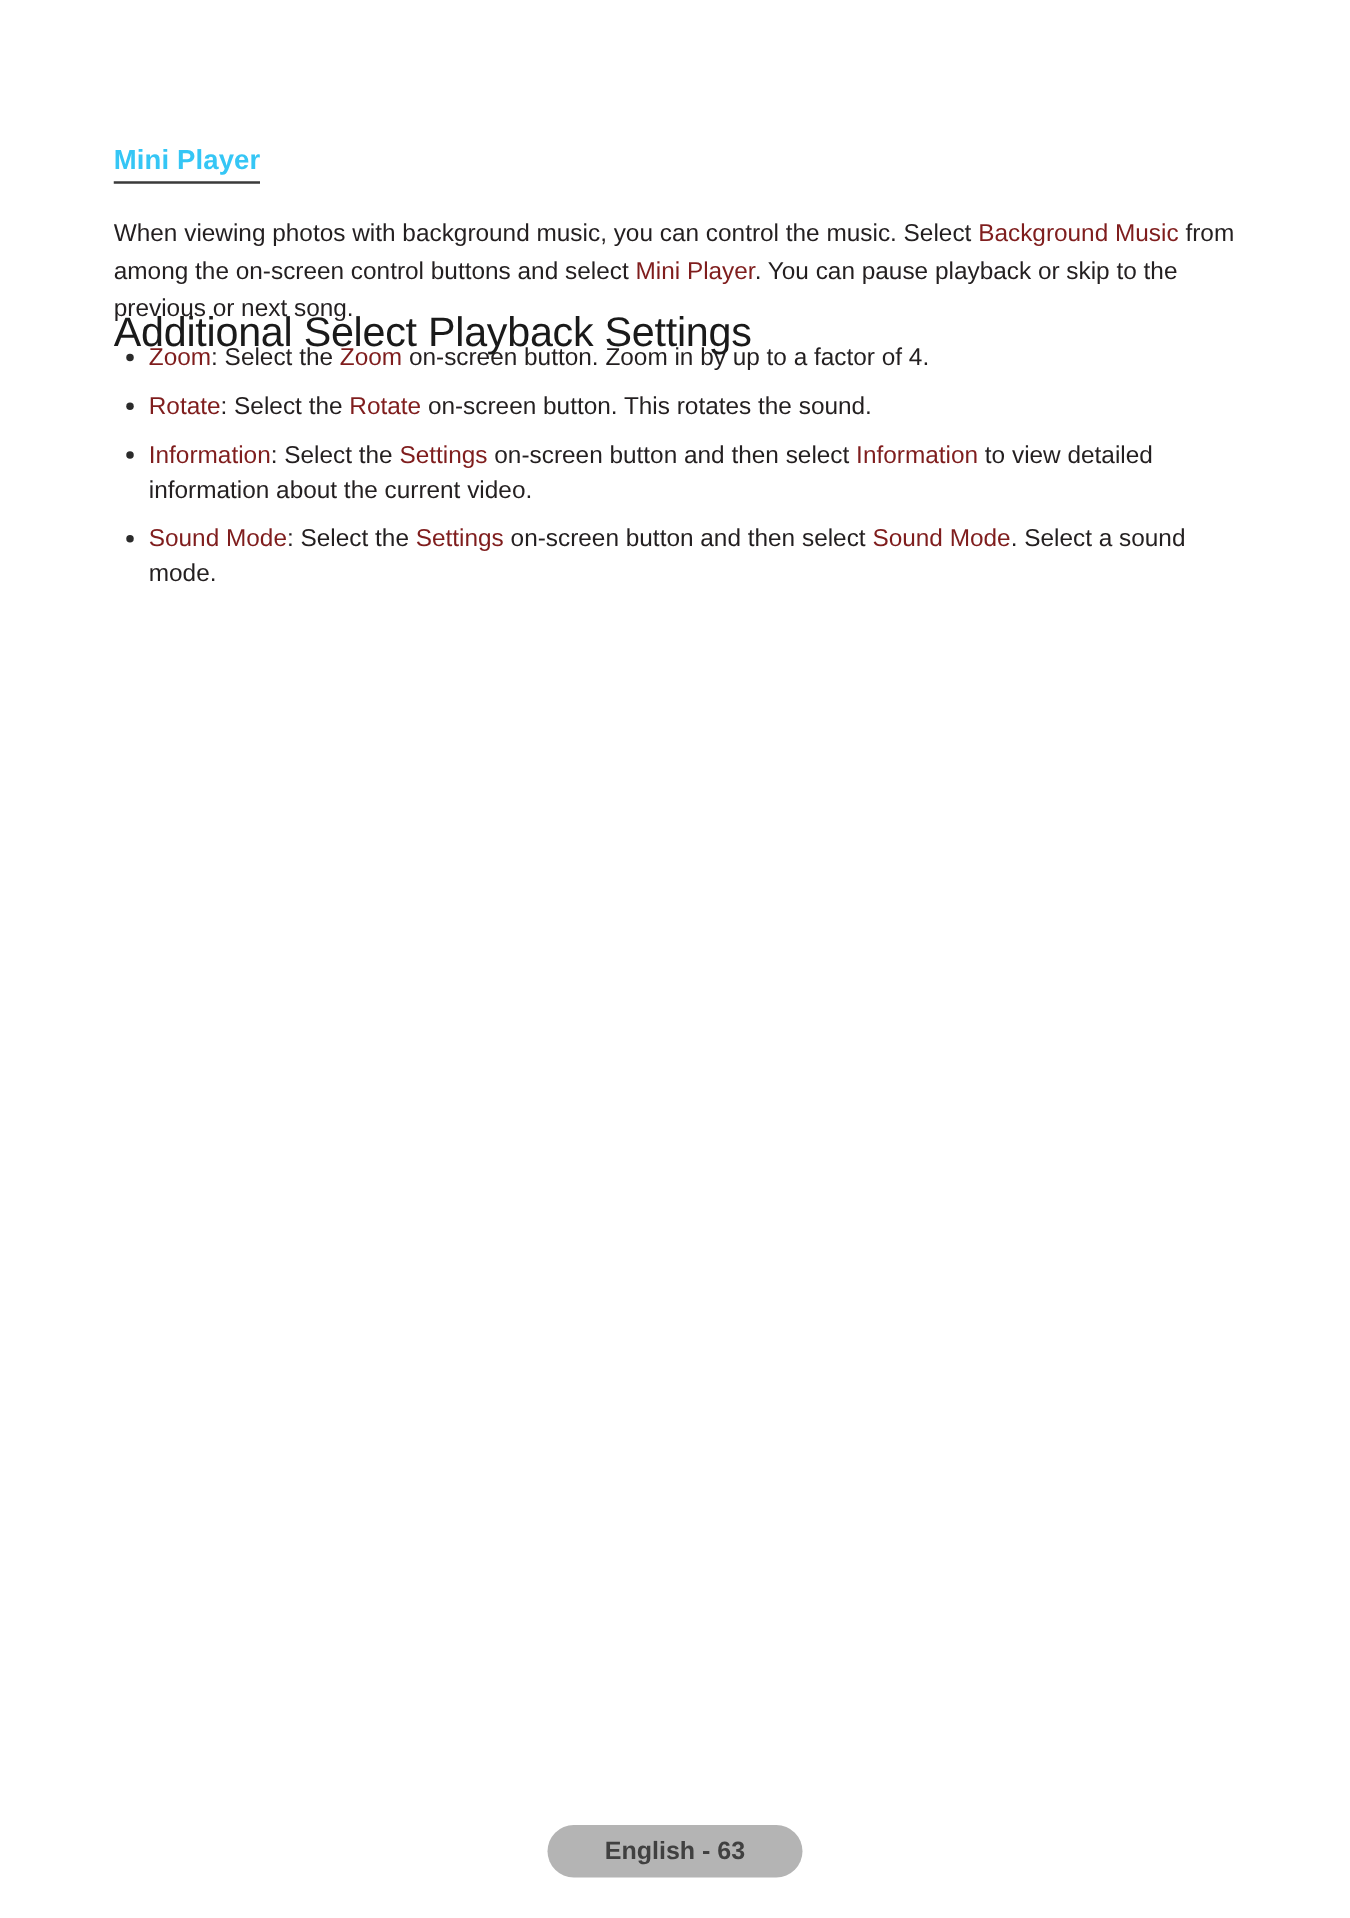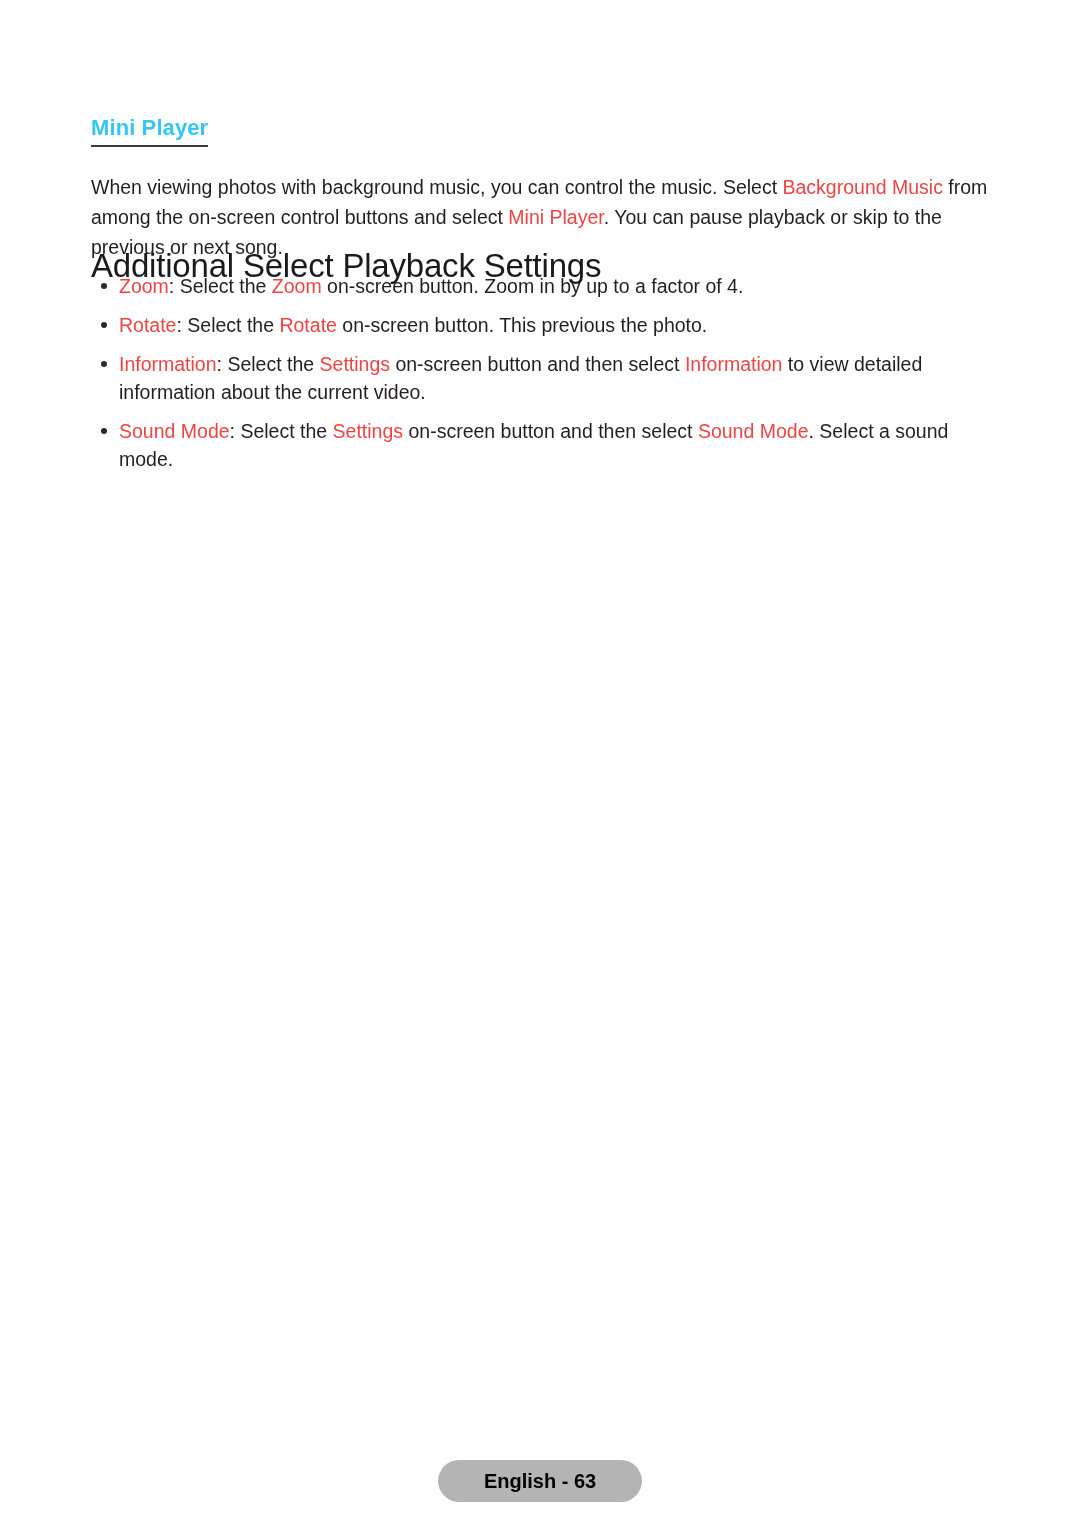--- a/index.html
+++ b/index.html
@@ -88,34 +88,34 @@
   .bullets li .dot {
     position: absolute;
     left: 10px;
     top: 11px;
     width: 6px;
     height: 6px;
     background: #2b2b2b;
     border-radius: 50%;
   }
 
-  .hl { color: #ef4444; }
+  .hl { color: #7f1d1d; }
 
   
   .footer {
     position: absolute;
     left: 0;
     right: 0;
     top: 1460px;
     display: flex;
     justify-content: center;
   }
   .pill {
     background: #b4b4b4;
-    color: #000000;
+    color: #404040;
     font-size: 20px;
     font-weight: bold;
     border-radius: 22px;
     padding: 10px 46px;
     line-height: 22px;
     white-space: nowrap;
   }
 </style>
 </head>
 <body>
@@ -133,21 +133,21 @@
 
     <h1 class="h1">
       <span>Additional Select Playback Settings</span>
     </h1>
 
     <ul class="bullets">
       <li>
         <span class="dot"></span><span class="hl">Zoom</span><span>: Select the </span><span class="hl">Zoom</span><span> on-screen button. Zoom in by up to a factor of 4.</span><span class="hl"></span><span></span>
       </li>
       <li>
-        <span class="dot"></span><span class="hl">Rotate</span><span>: Select the </span><span class="hl">Rotate</span><span> on-screen button. This previous the photo.</span><span class="hl"></span><span></span>
+        <span class="dot"></span><span class="hl">Rotate</span><span>: Select the </span><span class="hl">Rotate</span><span> on-screen button. This rotates the sound.</span><span class="hl"></span><span></span>
       </li>
       <li>
         <span class="dot"></span><span class="hl">Information</span><span>: Select the </span><span class="hl">Settings</span><span> on-screen button and then select </span><span class="hl">Information</span><span> to view detailed information about the current video.</span>
       </li>
       <li>
         <span class="dot"></span><span class="hl">Sound Mode</span><span>: Select the </span><span class="hl">Settings</span><span> on-screen button and then select </span><span class="hl">Sound Mode</span><span>. Select a sound mode.</span>
       </li>
     </ul>
 
   </div>

